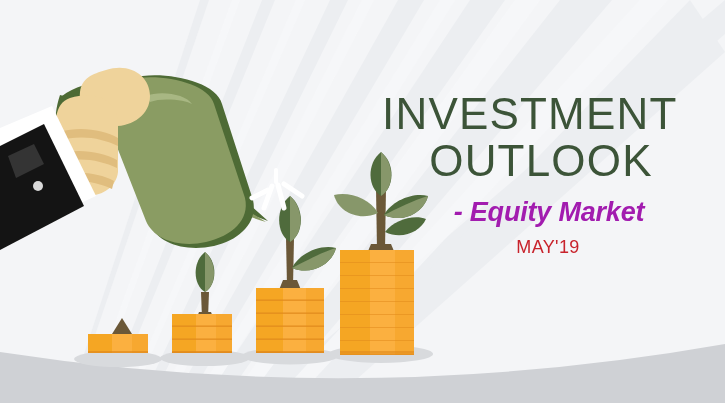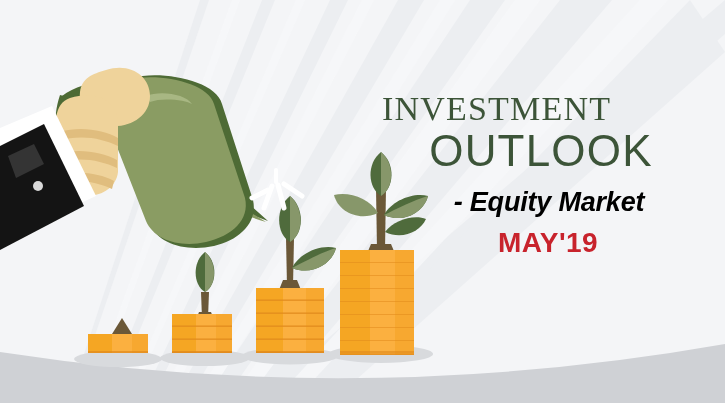--- a/index.html
+++ b/index.html
@@ -26,22 +26,22 @@
   
   .text-block {
     position: absolute;
     left: 378px;
     top: 92px;
     width: 330px;
     text-align: center;
     z-index: 40;
   }
   .t-investment {
-    font-family: Liberation Serif, serif;
-    font-size: 34px;
+    font-family: Liberation Sans, sans-serif;
+    font-size: 44px;
     font-weight: 400;
     letter-spacing: 1.2px;
     line-height: 1.0;
     color: #3c5438;
     white-space: nowrap;
     text-align: left;
     margin-left: 4px;
   }
   .t-outlook {
     font-family: "Liberation Sans", sans-serif;
@@ -52,30 +52,30 @@
     color: #3c5438;
     margin-top: 3px;
     text-align: center;
     margin-right: 4px;
   }
   .t-equity {
     font-family: "Liberation Sans", sans-serif;
     font-size: 27px;
     font-style: italic;
     font-weight: 700;
-    color: #000000;
+    color: #a21caf;
     margin-top: 14px;
     letter-spacing: -0.2px;
     text-align: center;
     margin-left: 12px;
   }
   .t-may {
     font-family: "Liberation Sans", sans-serif;
-    font-size: 28px;
-    font-weight: 700;
+    font-size: 18px;
+    font-weight: 400;
     color: #c8232c;
     margin-top: 9px;
     letter-spacing: 0.4px;
     text-align: center;
     margin-left: 10px;
   }
 </style>
 </head>
 <body>
 

